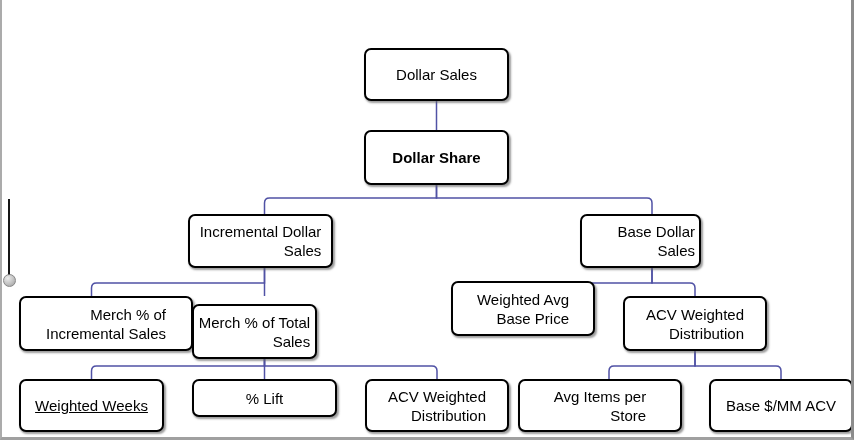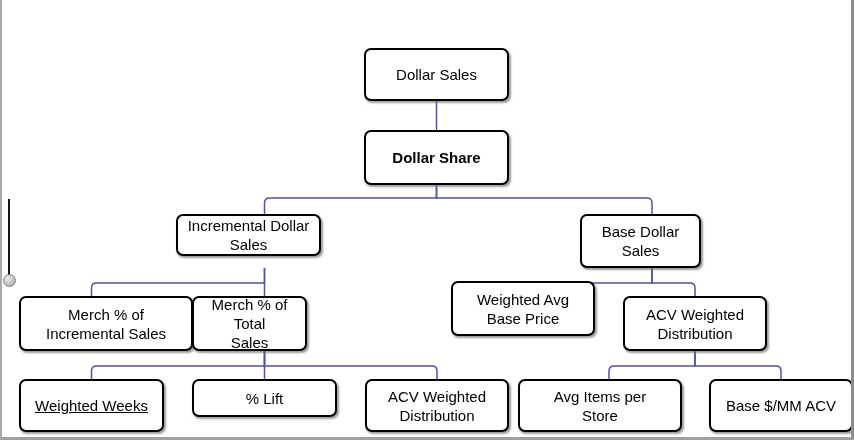--- a/index.html
+++ b/index.html
@@ -26,21 +26,21 @@
     border-radius:7px;
     box-shadow:1.5px 2px 2px rgba(105,105,105,0.65);
     display:flex;
     align-items:center;
     justify-content:center;
   }
   .node-label{
     font-size:15px;
     line-height:19px;
     color:var(--node-text,#000000);
-    text-align:center;
+    text-align:right;
     white-space:pre-line;
     padding:0 4px;
   }
   .slider-track{
     position:absolute;
     left:6px;top:199px;
     width:2px;height:77px;
     background:#151515;
   }
   .slider-thumb{
@@ -71,32 +71,32 @@
       <path d="M 693 351 L 693 366 L 612 366 Q 607 366 607 371 L 607 379" fill="none" stroke="#5052a5" stroke-width="1.5"></path>
       <path d="M 693 351 L 693 366 L 774 366 Q 779 366 779 371 L 779 379" fill="none" stroke="#5052a5" stroke-width="1.5"></path>
     </svg>
   <div id="nodes">
       <div class="node" style="left: 362px; top: 48px; width: 145px; height: 53px;">
         <div class="node-label">Dollar Sales</div>
       </div>
       <div class="node" style="left: 362px; top: 130px; width: 145px; height: 55px; font-weight: bold;">
         <div class="node-label">Dollar Share</div>
       </div>
-      <div class="node" style="left: 174px; top: 214px; width: 145px; height: 42px;">
+      <div class="node" style="left: 186px; top: 214px; width: 145px; height: 54px;">
         <div class="node-label">Incremental Dollar
 Sales</div>
       </div>
       <div class="node" style="left: 578px; top: 214px; width: 121px; height: 54px;">
         <div class="node-label">Base Dollar Sales</div>
       </div>
       <div class="node" style="left: 17px; top: 296px; width: 174px; height: 55px;">
         <div class="node-label">Merch % of
 Incremental Sales</div>
       </div>
-      <div class="node" style="left: 190px; top: 296px; width: 115px; height: 55px;">
+      <div class="node" style="left: 190px; top: 304px; width: 125px; height: 55px;">
         <div class="node-label">Merch % of Total
 Sales</div>
       </div>
       <div class="node" style="left: 449px; top: 281px; width: 144px; height: 55px;">
         <div class="node-label">Weighted Avg
 Base Price</div>
       </div>
       <div class="node" style="left: 621px; top: 296px; width: 144px; height: 55px;">
         <div class="node-label">ACV Weighted
 Distribution</div>

